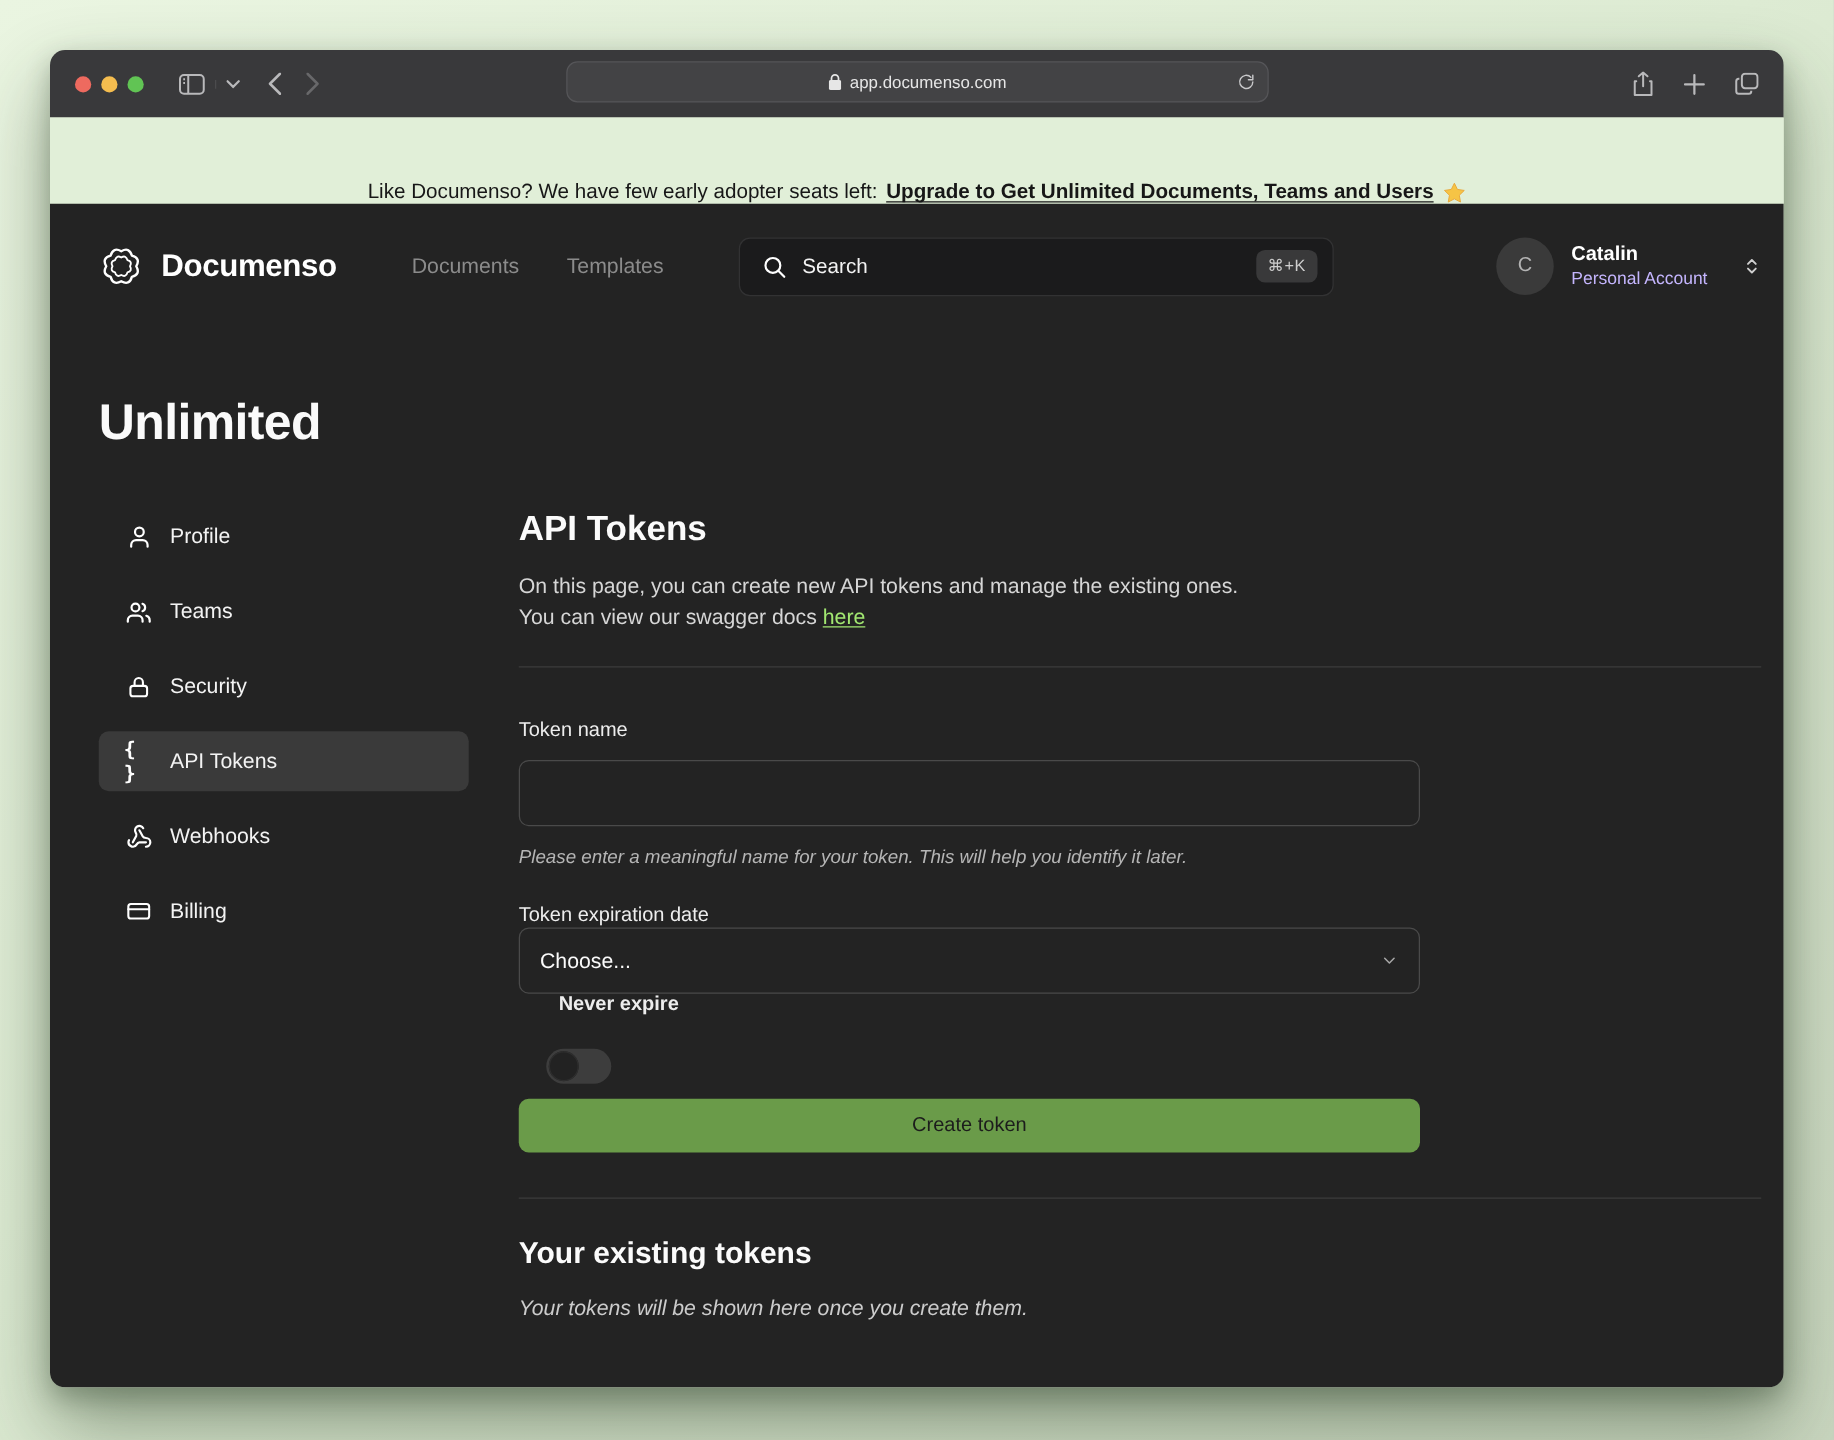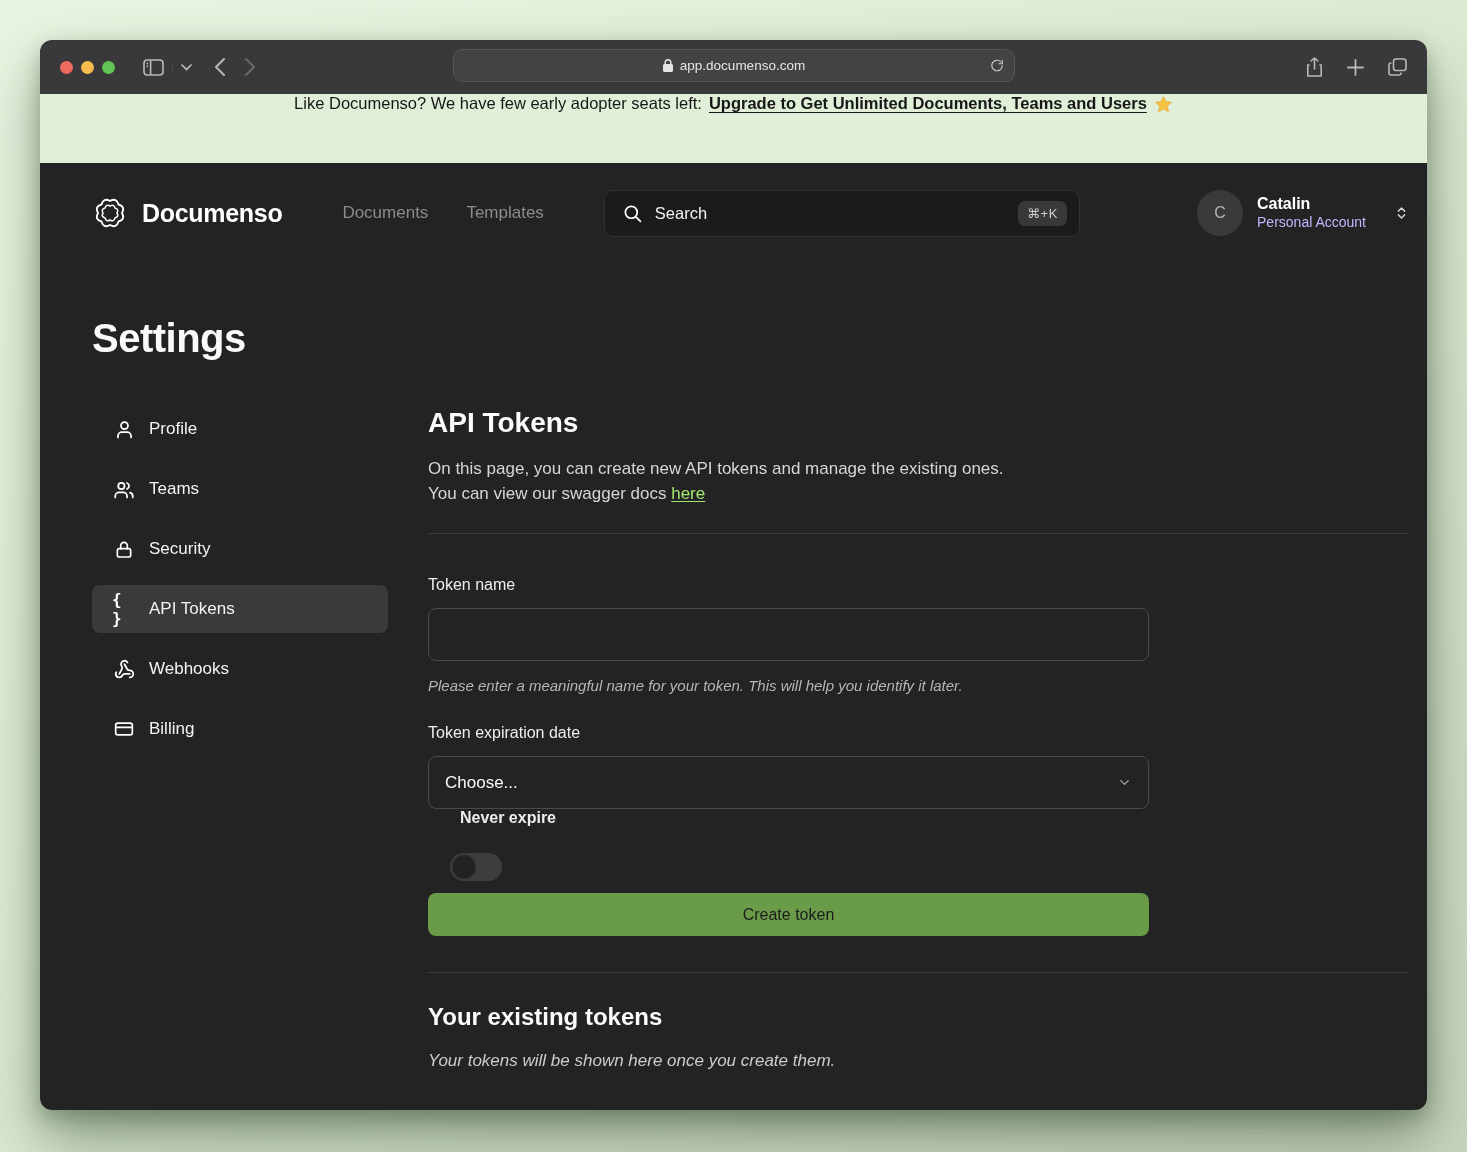--- a/index.html
+++ b/index.html
@@ -32,29 +32,29 @@
     position:absolute; left:413px; top:9px; width:562px; height:33px;
     background:#434345; border:1px solid #555558; border-radius:9px;
     display:flex; align-items:center; justify-content:center; gap:7px;
     color:#e6e6e6; font-size:13.5px;
   }
   .urlbar .reload { position:absolute; right:10px; color:#c8c8ca; }
   .chrome-right { margin-left:auto; display:flex; align-items:center; gap:24px; }
   
   .banner {
     height:69px; flex:0 0 auto; background:#e1efd8;
-    display:flex; align-items:flex-start; justify-content:center; gap:7px;
+    display:flex; align-items:flex-end; justify-content:center; gap:7px;
     font-size:16.5px; color:#171717; font-weight:500;
   }
   .banner a { color:#171717; font-weight:600; text-decoration:underline; text-underline-offset:3px; cursor:pointer; }
   .star { display:inline-flex; transform:translateY(1px); }
   
   .app {
     flex:1 1 auto; background:#232323; color:#ededed;
-    padding:0 18px 0 52px; position:relative;
+    padding:0 18px 0 39px; position:relative;
   }
   .app-header { display:flex; align-items:center; height:100px; }
   .brand { display:flex; align-items:center; gap:14px; cursor:pointer; }
   .brand-name { font-size:25px; font-weight:700; color:#fff; letter-spacing:-0.3px; }
   .top-nav { display:flex; gap:38px; margin-left:60px; }
   .top-nav span { font-size:17px; color:#8b8b8b; cursor:pointer; }
   .searchbar {
     margin-left:60px; width:476px; height:47px; background:#1b1b1c;
     border:1px solid #323233; border-radius:9px;
     display:flex; align-items:center; padding:0 12px 0 18px; gap:13px; cursor:text;
@@ -96,21 +96,21 @@
   .token-name-label { margin-top:42px; }
   .text-input {
     margin-top:14px; width:100%; height:53px; background:transparent;
     border:1px solid #4a4a4a; border-radius:8px; color:#f0f0f0;
     font-size:17px; padding:0 16px; outline:none;
   }
   .hint { margin-top:16px; font-size:15px; font-style:italic; color:#b5b5b5; }
   .exp-row { display:flex; margin-top:30px;flex-direction:column; }
   .exp-col { flex:1 1 auto; }
   .select {
-    margin-top:14px; height:53px; border:1px solid #4a4a4a; border-radius:8px;
+    height:53px; border:1px solid #4a4a4a; border-radius:8px;
     display:flex; align-items:center; padding:0 16px; cursor:pointer;
   }
   .select .sel-value { font-size:17px; color:#fafafa; }
   .select .chev { margin-left:auto; color:#a6a6a6; }
   .never-col { width:106px; flex:0 0 auto; margin-left:22px; display:flex; flex-direction:column; align-items:flex-start; }
   .never-col .f-label { align-self:flex-end; font-weight:600; white-space:nowrap; }
   .toggle {
     margin-top:26px; width:52px; height:28px; border-radius:14px; background:#3d3d3d;
     position:relative; cursor:pointer;
   }
@@ -242,21 +242,21 @@
         </span>
         <span class="cicon user-chev">
           <svg width="15" height="20" viewBox="0 0 24 24" fill="none" stroke="currentColor" stroke-width="2.4" stroke-linecap="round" stroke-linejoin="round">
               <path d="m7 15 5 5 5-5"></path>
               <path d="m7 9 5-5 5 5"></path>
             </svg>
         </span>
       </div>
     </div>
 
-    <h1 class="page-title">Settings</h1>
+    <h1 class="page-title">Unlimited</h1>
 
     <div class="settings-body">
 
       <nav class="side-nav">
         <div class="side-item">
           <span class="ico">
             <svg width="21" height="21" viewBox="0 0 24 24" fill="none" stroke="currentColor" stroke-width="2" stroke-linecap="round" stroke-linejoin="round">
                 <circle cx="12" cy="7.5" r="4"></circle>
                 <path d="M19.5 21v-1.5a4.5 4.5 0 0 0-4.5-4.5H9a4.5 4.5 0 0 0-4.5 4.5V21"></path>
               </svg>

